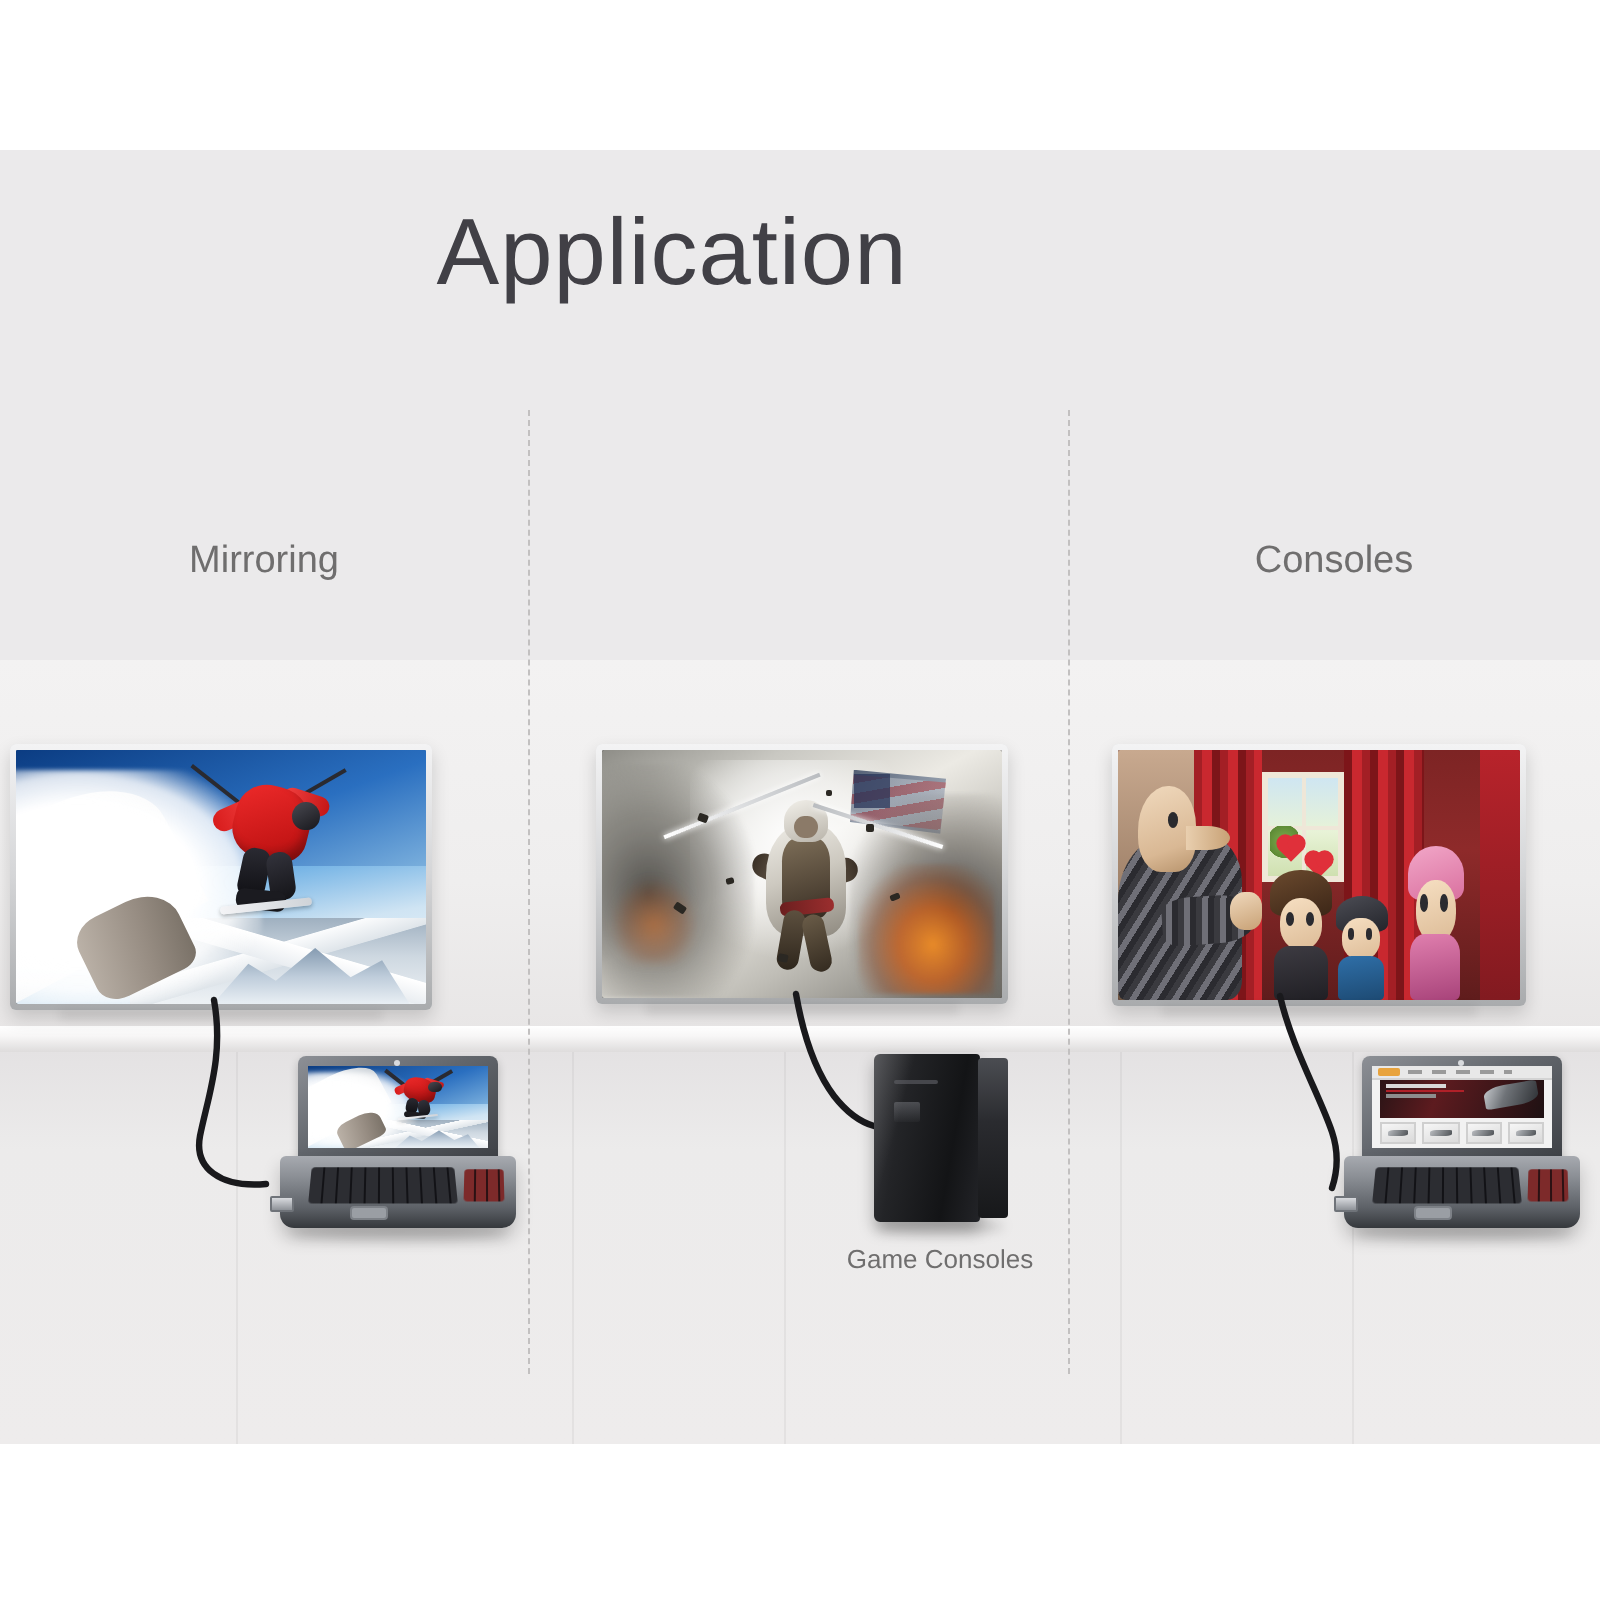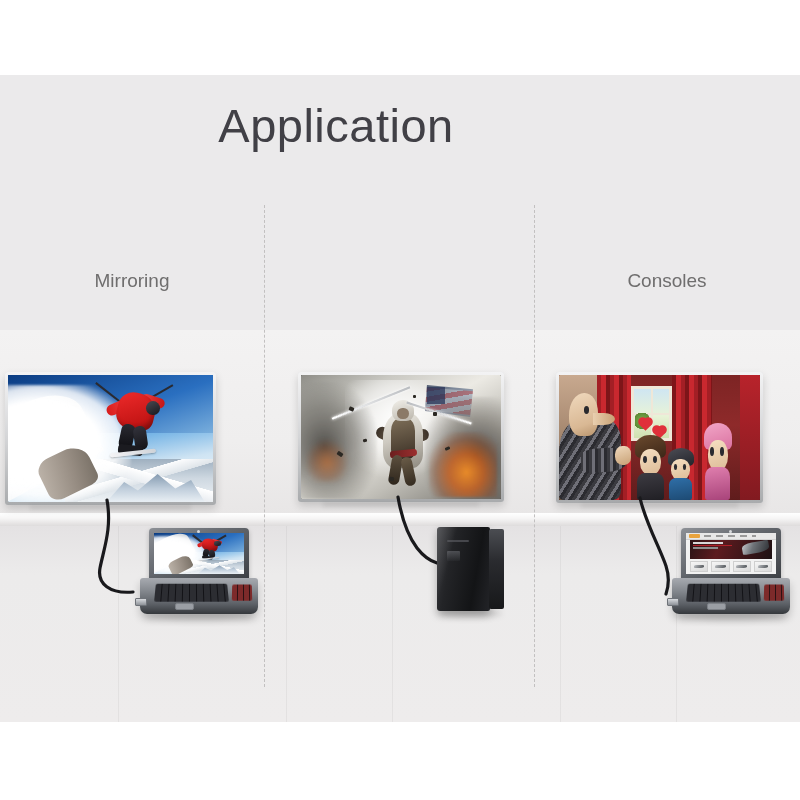--- a/index.html
+++ b/index.html
@@ -560,20 +560,21 @@
 
   <div id="console">
     <div class="cons-shadow"></div>
     <div class="cons-body">
       <div class="cons-slot"></div>
       <div class="cons-logo"></div>
       <div class="cons-gloss"></div>
     </div>
     <div class="cons-side"></div>
   </div>
+  <div class="sub-caption">Game Consoles</div>
 
   <div class="laptop" id="laptop3">
     <div class="lp-shadow"></div>
     <div class="lp-lid">
       <div class="lp-cam"></div>
       <div class="lp-screen">
         <div class="web">
           <div class="web-top"></div>
           <div class="web-logo"></div>
           <div class="web-nav"></div>

